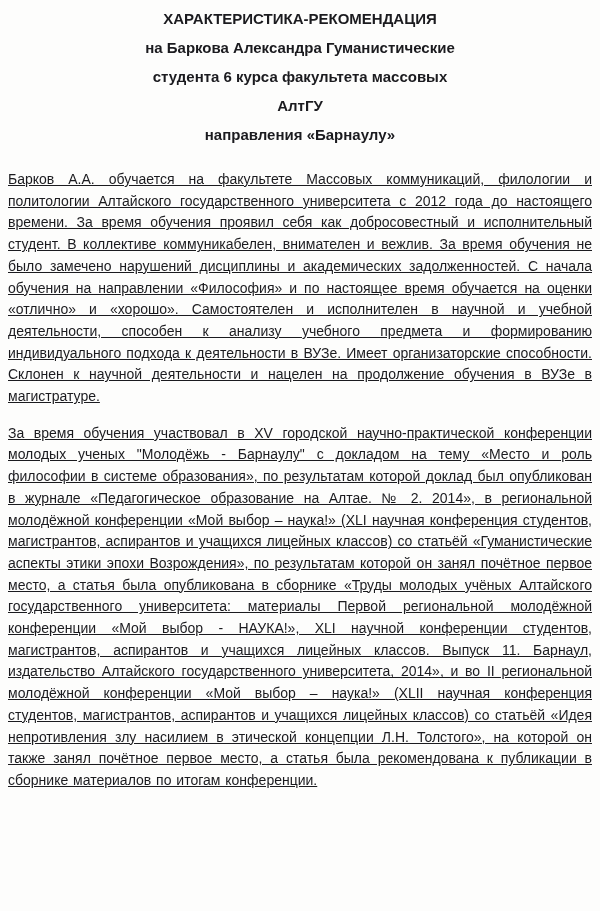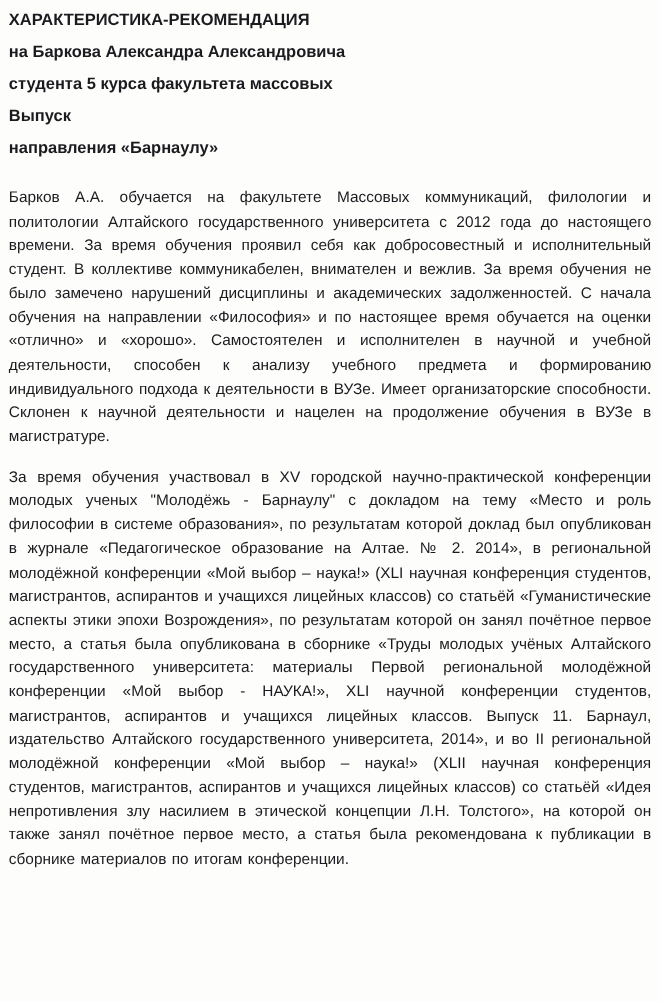--- a/index.html
+++ b/index.html
@@ -11,49 +11,51 @@
     width: 600px;
     min-height: 911px;
     box-sizing: border-box;
     background: #fdfdfc;
     padding: 8px 8px 12px 8px;
     font-family: "Liberation Sans", sans-serif;
     color: #1b1b1f;
     position: relative;
   }
   .title-block {
+    text-align: center;
     font-weight: bold;
     font-size: 15px;
     padding-top: 2px;
     margin-bottom: 26px;
   }
   .title-line {
     margin-bottom: 12px;
     line-height: 17px;
   }
   .body-block {
     font-size: 14px;
   }
   .para {
     text-align: justify;
     line-height: 21.7px;
     margin: 0 0 15px 0;
     word-spacing: 1px;
+    text-decoration: underline;
   }
 </style>
 </head>
 <body>
 
 <div class="page">
 
   <div class="title-block">
     <div class="title-line">ХАРАКТЕРИСТИКА-РЕКОМЕНДАЦИЯ</div>
-    <div class="title-line">на Баркова Александра Александровича</div>
-    <div class="title-line">студента 5 курса факультета массовых</div>
-    <div class="title-line">Выпуск</div>
+    <div class="title-line">на Баркова Александра Гуманистические</div>
+    <div class="title-line">студента 6 курса факультета массовых</div>
+    <div class="title-line">АлтГУ</div>
     <div class="title-line">направления «Барнаулу»</div>
   </div>
 
   <div class="body-block">
     <p class="para">Барков А.А. обучается на факультете Массовых коммуникаций, филологии и политологии Алтайского государственного университета с 2012 года до настоящего времени. За время обучения проявил себя как добросовестный и исполнительный студент. В коллективе коммуникабелен, внимателен и вежлив. За время обучения не было замечено нарушений дисциплины и академических задолженностей. С начала обучения на направлении «Философия» и по настоящее время обучается на оценки «отлично» и «хорошо». Самостоятелен и исполнителен в научной и учебной деятельности, способен к анализу учебного предмета и формированию индивидуального подхода к деятельности в ВУЗе. Имеет организаторские способности. Склонен к научной деятельности и нацелен на продолжение обучения в ВУЗе в магистратуре.</p>
     <p class="para">За время обучения участвовал в XV городской научно-практической конференции молодых ученых "Молодёжь - Барнаулу" с докладом на тему «Место и роль философии в системе образования», по результатам которой доклад был опубликован в журнале «Педагогическое образование на Алтае. № 2. 2014», в региональной молодёжной конференции «Мой выбор – наука!» (XLI научная конференция студентов, магистрантов, аспирантов и учащихся лицейных классов) со статьёй «Гуманистические аспекты этики эпохи Возрождения», по результатам которой он занял почётное первое место, а статья была опубликована в сборнике «Труды молодых учёных Алтайского государственного университета: материалы Первой региональной молодёжной конференции «Мой выбор - НАУКА!», XLI научной конференции студентов, магистрантов, аспирантов и учащихся лицейных классов. Выпуск 11. Барнаул, издательство Алтайского государственного университета, 2014», и во II региональной молодёжной конференции «Мой выбор – наука!» (XLII научная конференция студентов, магистрантов, аспирантов и учащихся лицейных классов) со статьёй «Идея непротивления злу насилием в этической концепции Л.Н. Толстого», на которой он также занял почётное первое место, а статья была рекомендована к публикации в сборнике материалов по итогам конференции.</p>
   </div>
 
 </div>
 

